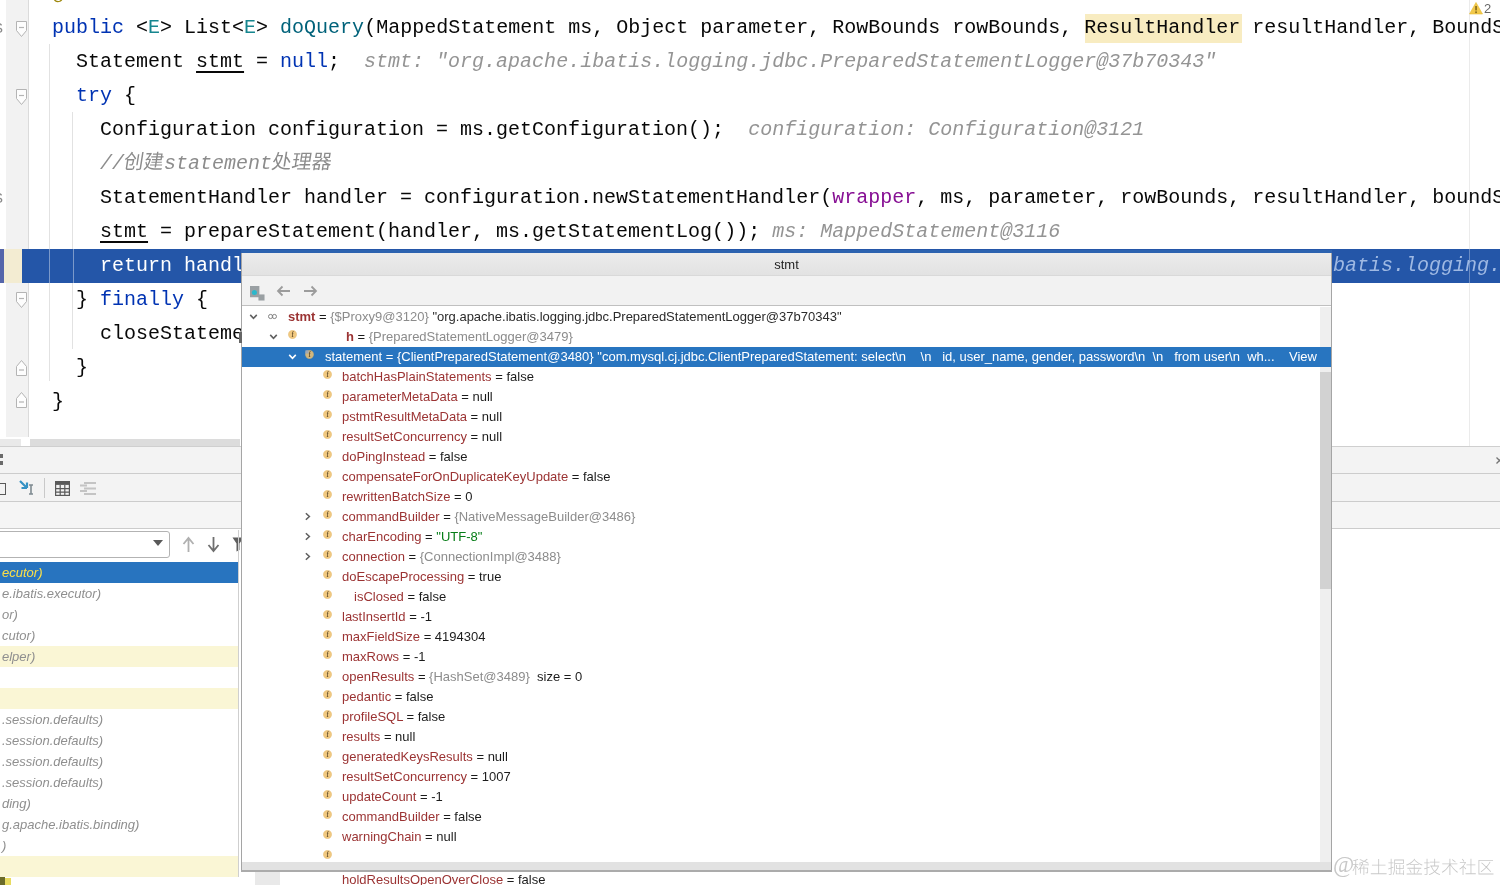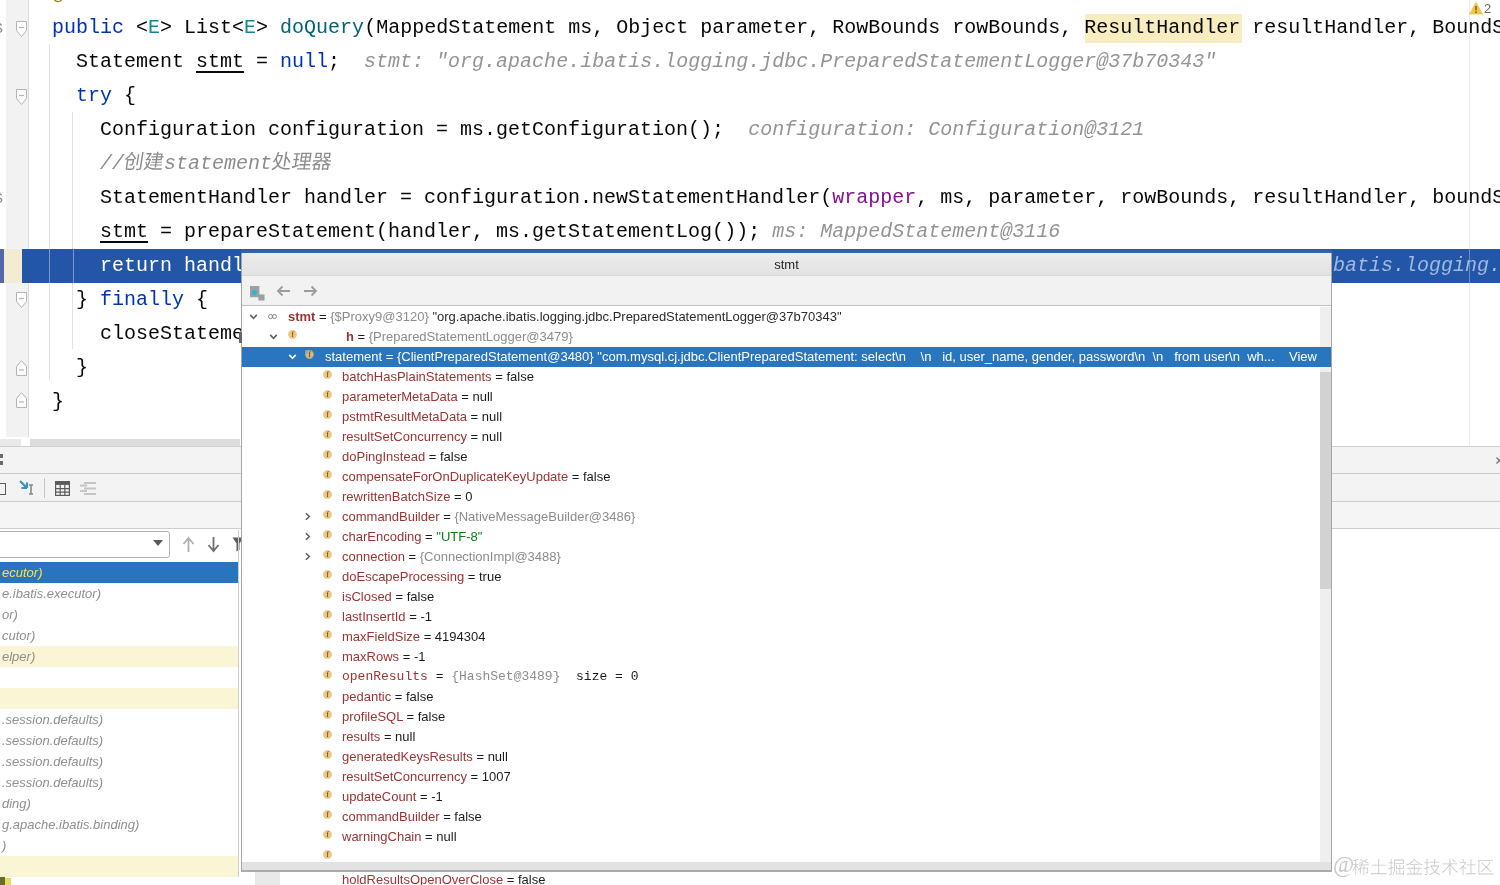--- a/index.html
+++ b/index.html
@@ -307,21 +307,21 @@
           <circle cx="7.5" cy="7.5" r="7" fill="#F0C880" stroke="#E0B569" stroke-width="0.5"></circle>
           <text x="7.6" y="11.8" font-size="13" font-family="Liberation Serif" fill="#463318" text-anchor="middle">f</text>
         </svg>
         <span style="position:absolute;left:100px;"><span class="nm">doEscapeProcessing</span> = true</span>
       </div>
       <div class="trow" style="top:280px">
         <svg class="chev" style="left:81px;top:3px" width="15" height="15" viewBox="0 0 15 15">
           <circle cx="7.5" cy="7.5" r="7" fill="#F0C880" stroke="#E0B569" stroke-width="0.5"></circle>
           <text x="7.6" y="11.8" font-size="13" font-family="Liberation Serif" fill="#463318" text-anchor="middle">f</text>
         </svg>
-        <span style="position:absolute;left:100px;"><span class="nm">isClosed</span> = false</span>
+        <span style="position:absolute;left:112px;"><span class="nm">isClosed</span> = false</span>
       </div>
       <div class="trow" style="top:300px">
         <svg class="chev" style="left:81px;top:3px" width="15" height="15" viewBox="0 0 15 15">
           <circle cx="7.5" cy="7.5" r="7" fill="#F0C880" stroke="#E0B569" stroke-width="0.5"></circle>
           <text x="7.6" y="11.8" font-size="13" font-family="Liberation Serif" fill="#463318" text-anchor="middle">f</text>
         </svg>
         <span style="position:absolute;left:100px;"><span class="nm">lastInsertId</span> = -1</span>
       </div>
       <div class="trow" style="top:320px">
         <svg class="chev" style="left:81px;top:3px" width="15" height="15" viewBox="0 0 15 15">
@@ -335,21 +335,21 @@
           <circle cx="7.5" cy="7.5" r="7" fill="#F0C880" stroke="#E0B569" stroke-width="0.5"></circle>
           <text x="7.6" y="11.8" font-size="13" font-family="Liberation Serif" fill="#463318" text-anchor="middle">f</text>
         </svg>
         <span style="position:absolute;left:100px;"><span class="nm">maxRows</span> = -1</span>
       </div>
       <div class="trow" style="top:360px">
         <svg class="chev" style="left:81px;top:3px" width="15" height="15" viewBox="0 0 15 15">
           <circle cx="7.5" cy="7.5" r="7" fill="#F0C880" stroke="#E0B569" stroke-width="0.5"></circle>
           <text x="7.6" y="11.8" font-size="13" font-family="Liberation Serif" fill="#463318" text-anchor="middle">f</text>
         </svg>
-        <span style="position:absolute;left:100px;font-family:Liberation Mono, monospace;"><span class="nm">openResults</span> = <span class="ref">{HashSet@3489}</span>&nbsp; size = 0</span>
+        <span style="position:absolute;left:100px;"><span class="nm">openResults</span> = <span class="ref">{HashSet@3489}</span>&nbsp; size = 0</span>
       </div>
       <div class="trow" style="top:380px">
         <svg class="chev" style="left:81px;top:3px" width="15" height="15" viewBox="0 0 15 15">
           <circle cx="7.5" cy="7.5" r="7" fill="#F0C880" stroke="#E0B569" stroke-width="0.5"></circle>
           <text x="7.6" y="11.8" font-size="13" font-family="Liberation Serif" fill="#463318" text-anchor="middle">f</text>
         </svg>
         <span style="position:absolute;left:100px;"><span class="nm">pedantic</span> = false</span>
       </div>
       <div class="trow" style="top:400px">
         <svg class="chev" style="left:81px;top:3px" width="15" height="15" viewBox="0 0 15 15">

